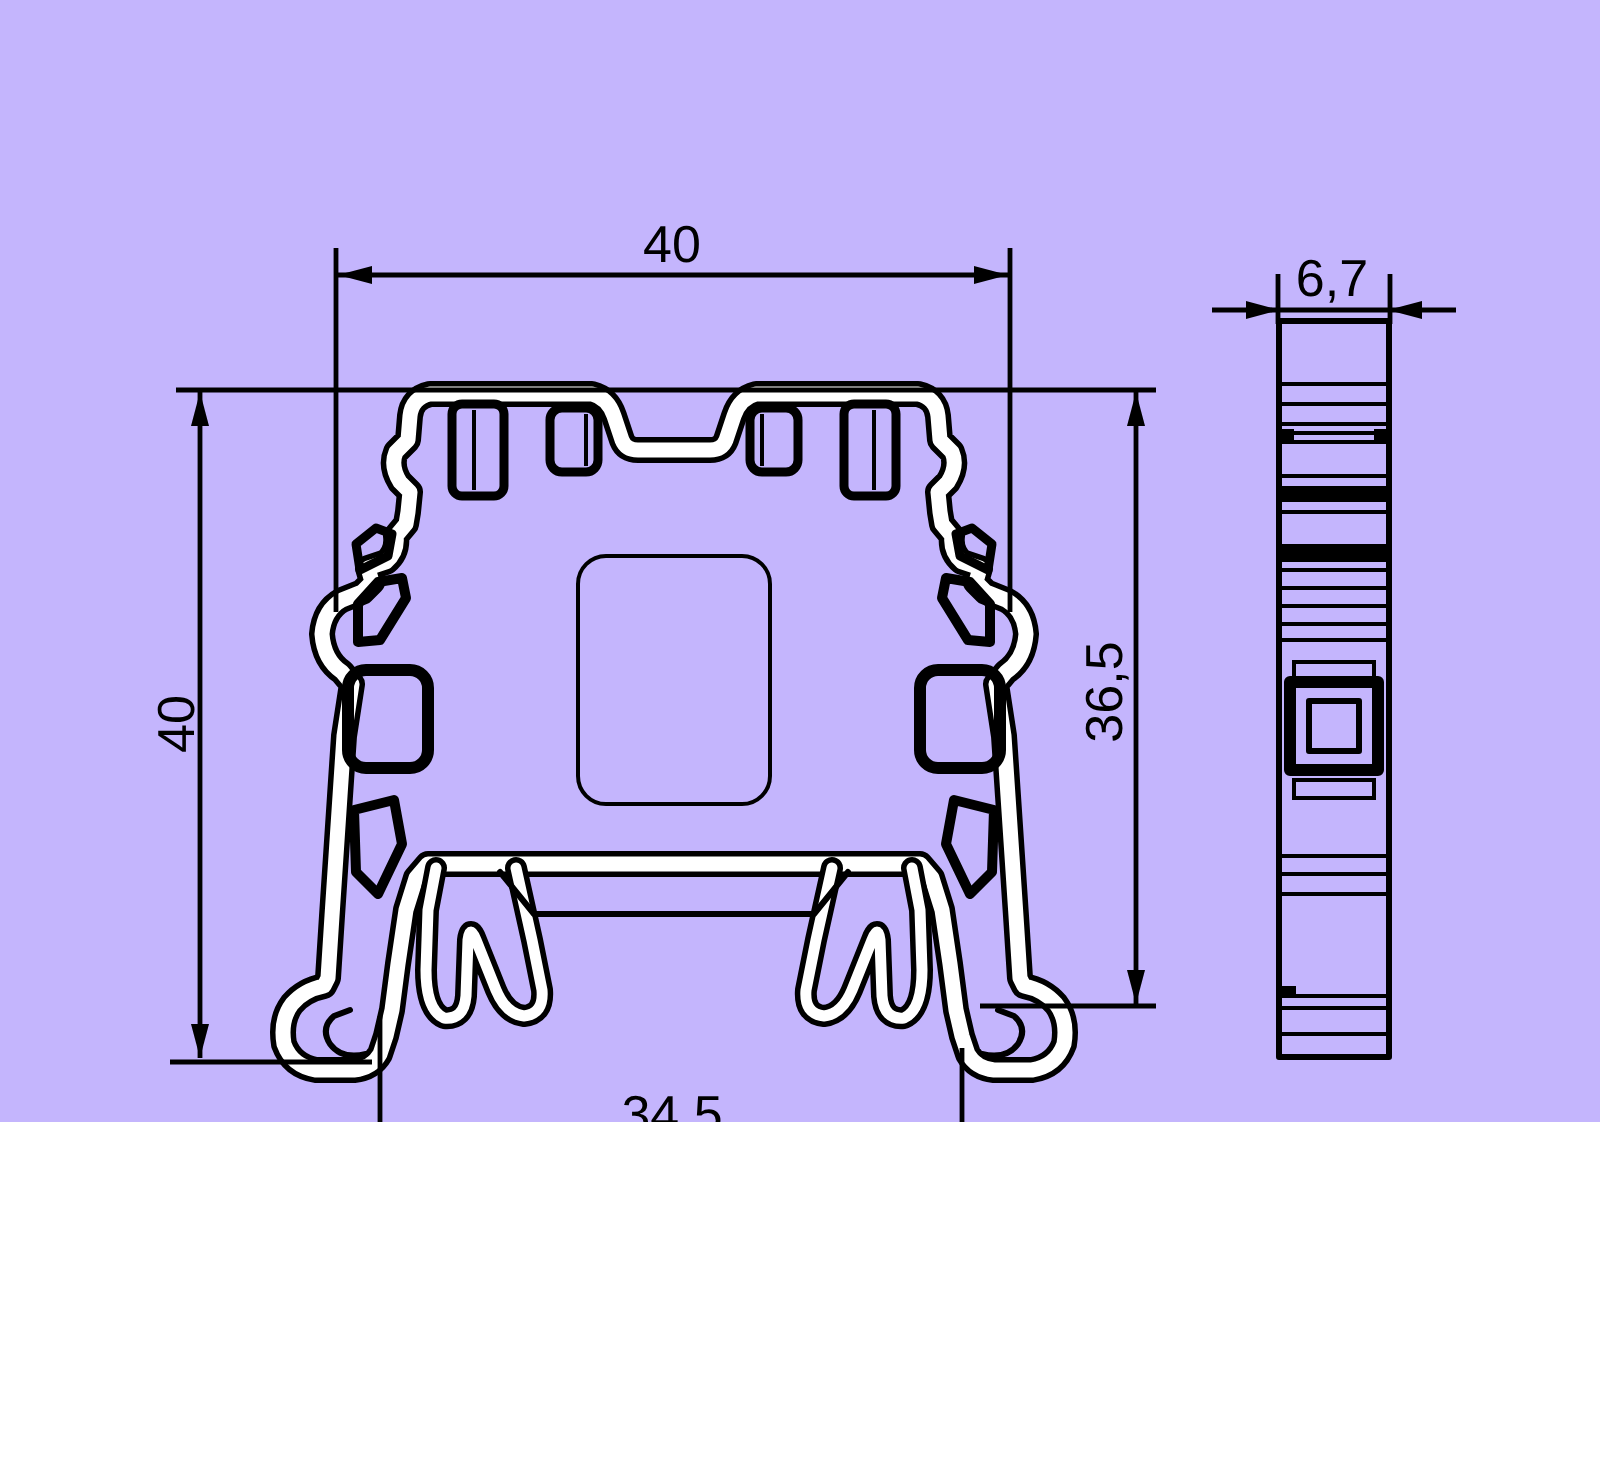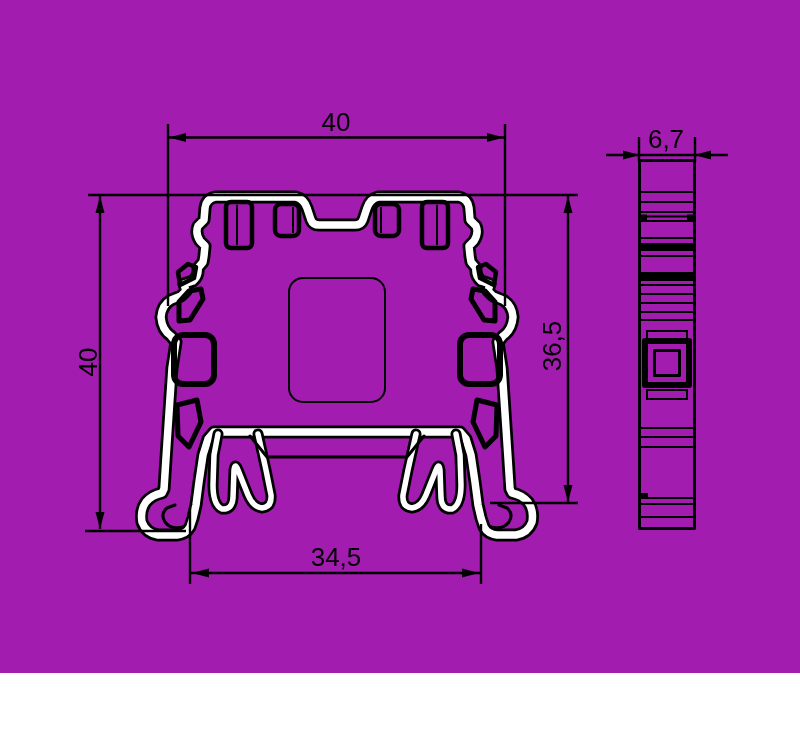--- a/index.html
+++ b/index.html
@@ -1,16 +1,16 @@
 <!DOCTYPE html>
 <html><head>
 <meta charset="utf-8">
 <style>
   html,body{margin:0;padding:0;background:#ffffff;}
-  .sheet{width:800px;height:673px;background:#a21caf;position:relative;overflow:hidden;}
+  .sheet{width:800px;height:561px;background:#c4b5fd;position:relative;overflow:hidden;}
   svg{display:block;}
   .dim-text{font-family:"Liberation Sans","DejaVu Sans",sans-serif;font-size:26px;fill:#000000;}
   .thin{stroke:#000;stroke-width:2.4;fill:none;}
   .profile-under{stroke:#000;stroke-width:13;fill:none;stroke-linejoin:round;stroke-linecap:round;}
   .profile-over{stroke:#fff;stroke-width:7.5;fill:none;stroke-linejoin:round;stroke-linecap:round;}
   .fork-under{stroke:#000;stroke-width:11;fill:none;stroke-linejoin:round;stroke-linecap:round;}
   .fork-over{stroke:#fff;stroke-width:5.5;fill:none;stroke-linejoin:round;stroke-linecap:round;}
   .mid{stroke:#000;stroke-width:3;fill:none;stroke-linejoin:round;stroke-linecap:round;}
   .thick{stroke:#000;stroke-width:6;fill:none;stroke-linejoin:round;}
   .thick5{stroke:#000;stroke-width:5;fill:none;stroke-linejoin:round;}

